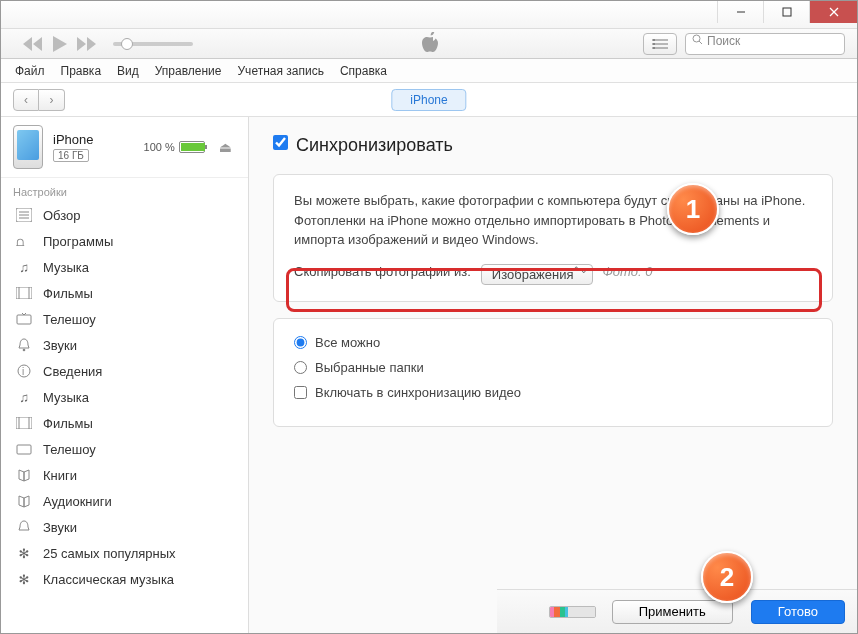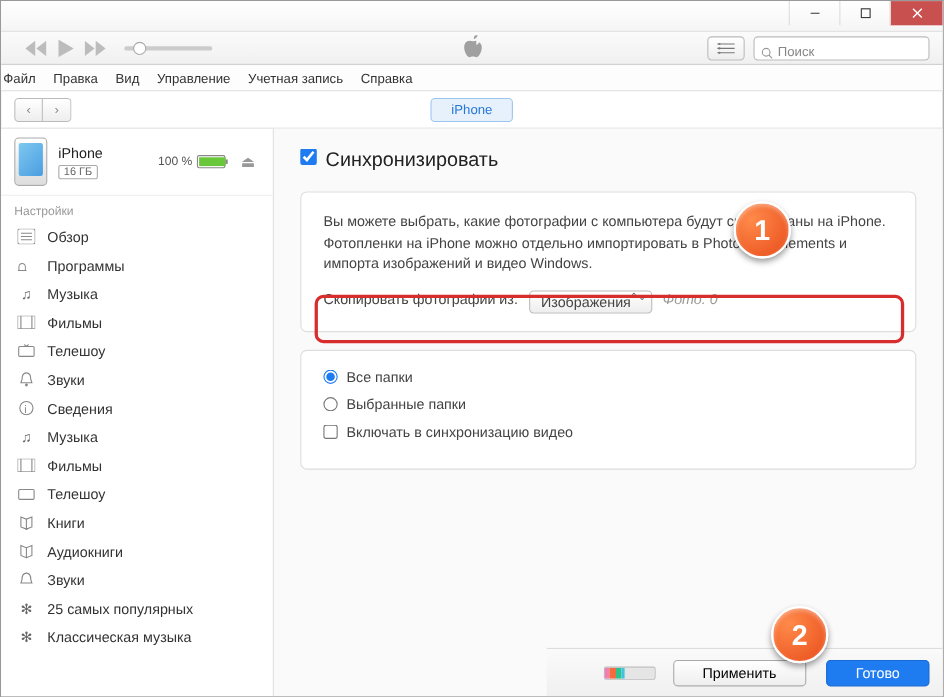--- a/index.html
+++ b/index.html
@@ -13,24 +13,24 @@
   
   
   .toolbar { height: 30px; background: linear-gradient(#fbfbfb, #f0f0f0); display: flex; align-items: center; padding: 0 12px; border-bottom: 1px solid #ccc; position: relative; }
   .play-controls { display: flex; align-items: center; gap: 10px; color: #aaa; padding-left: 10px; }
   .play-controls svg { fill: #b8b8b8; }
   .vol-slider { width: 80px; height: 4px; background: #ccc; border-radius: 2px; position: relative; margin-left: 6px; }
   .vol-knob { position: absolute; left: 8px; top: -4px; width: 12px; height: 12px; background: #fff; border: 1px solid #aaa; border-radius: 50%; }
   .apple-logo { position: absolute; left: 50%; transform: translateX(-50%); color: #999; font-size: 22px; }
   .right-tools { margin-left: auto; display: flex; align-items: center; gap: 8px; }
   .list-btn { width: 34px; height: 22px; border: 1px solid #bbb; border-radius: 4px; background: linear-gradient(#fff,#eee); display:flex; align-items:center; justify-content:center; color:#666; font-size:12px; }
-  .search-box { width: 160px; height: 22px; border: 1px solid #bbb; border-radius: 4px; background: #fff; display: flex; align-items: flex-end; padding: 0 6px; gap: 4px; font-size: 12px; color: #888; }
-  
-  
-  .menubar { height: 24px; display: flex; align-items: center; gap: 16px; padding: 0 2px; font-size: 12px; color: #333; border-bottom: 1px solid #e0e0e0; background: #fdfdfd; }
+  .search-box { width: 160px; height: 22px; border: 1px solid #bbb; border-radius: 4px; background: #fff; display: flex; align-items: flex-start; padding: 0 6px; gap: 4px; font-size: 12px; color: #888; }
+  
+  
+  .menubar { height: 24px; display: flex; align-items: center; gap: 16px; padding: 0 14px; font-size: 12px; color: #333; border-bottom: 1px solid #e0e0e0; background: #fdfdfd; }
   .menubar span { cursor: pointer; }
   
   
   .navrow { height: 34px; display: flex; align-items: center; padding: 0 12px; border-bottom: 1px solid #e0e0e0; position: relative; }
   .nav-arrows { display: flex; gap: 0; }
   .nav-btn { width: 26px; height: 22px; border: 1px solid #bbb; background: linear-gradient(#fff,#eee); display:flex; align-items:center; justify-content:center; color:#888; font-size:12px; }
   .nav-btn:first-child { border-radius: 4px 0 0 4px; }
   .nav-btn:last-child { border-radius: 0 4px 4px 0; border-left: none; }
   .device-pill { position: absolute; left: 50%; transform: translateX(-50%); padding: 3px 18px; border: 1px solid #9cc6f0; background: #e6f1fc; color: #2878d6; font-size: 12px; border-radius: 4px; }
   
@@ -323,21 +323,21 @@
         <span>Скопировать фотографии из:</span>
         <span class="src-select">Изображения</span>
         <span class="photo-count">Фото: 0</span>
       </div>
       <div class="hi-border hi-1"></div>
     </div>
 
     <div class="panel">
       <label class="radio-row">
           <input type="radio" name="f" checked="" style="">
-          <span>Все папки</span>
+          <span>Все можно</span>
         </label>
       <label class="radio-row">
           <input type="radio" name="f" style="">
           <span>Выбранные папки</span>
         </label>
       <label class="check-row" style="margin-top:6px">
           <input type="checkbox" style="">
           <span>Включать в синхронизацию видео</span>
         </label>
     </div>

